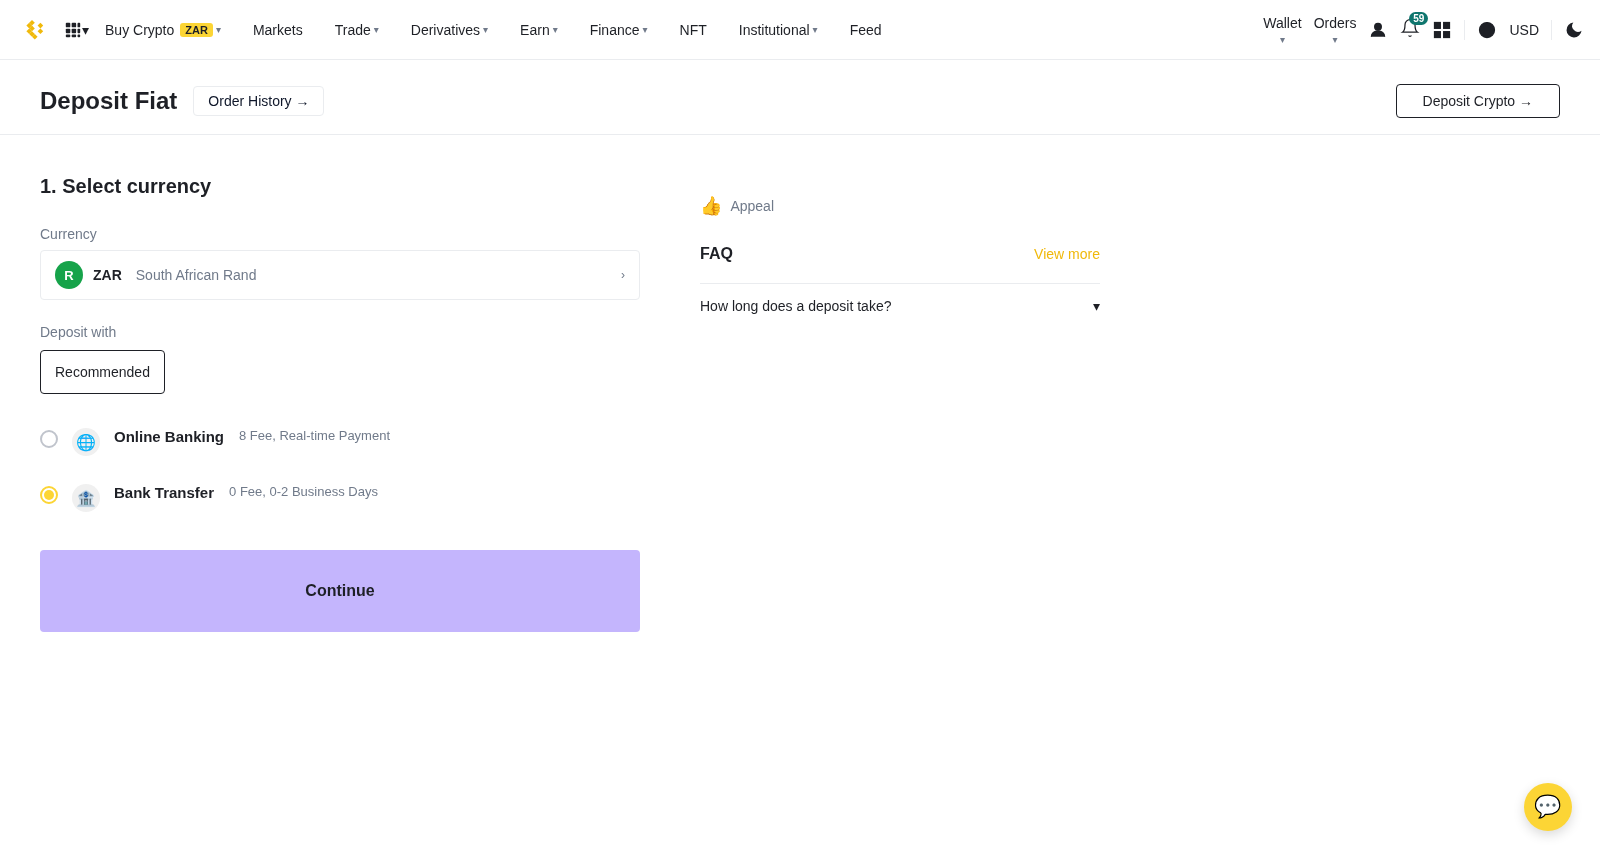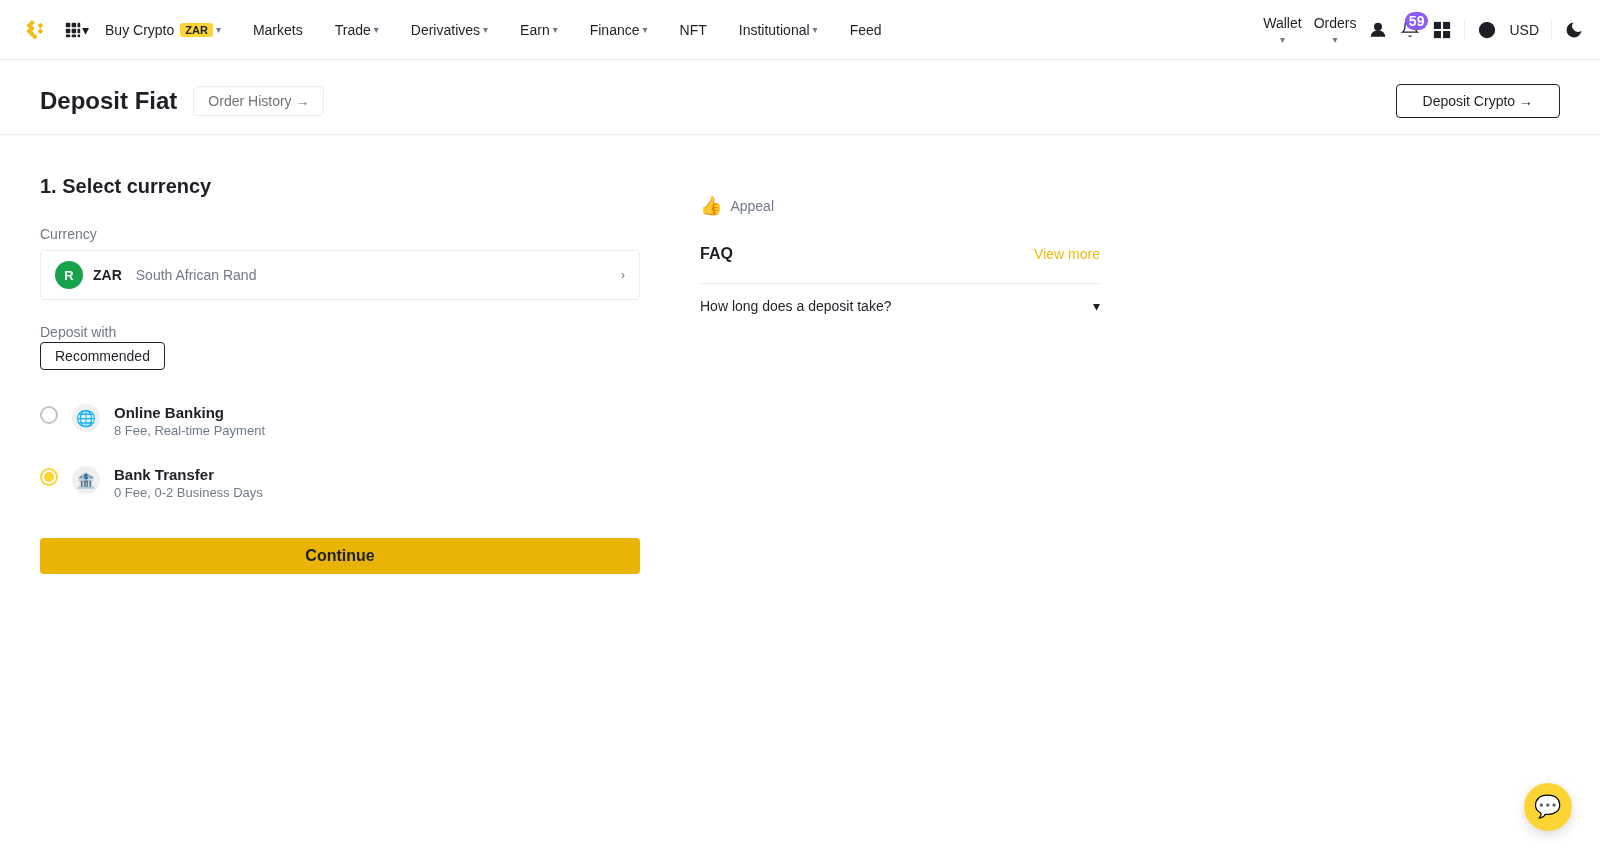--- a/index.html
+++ b/index.html
@@ -31,37 +31,37 @@
       display: flex; align-items: center; gap: 3px;
       cursor: pointer; font-size: 14px; font-weight: 500; color: #1e2026;
       white-space: nowrap;
       flex-direction: column;
     }
     .nav-right-item .caret { font-size: 10px; color: #707a8a; }
     .nav-divider { width: 1px; height: 20px; background: #eaecef; }
     .notif-btn { position: relative; cursor: pointer; }
     .notif-badge {
       position: absolute; top: -6px; right: -8px;
-      background: #8b5cf6; color: #fff; font-size: 14px; font-weight: 700;
+      background: #0f766e; color: #fff; font-size: 10px; font-weight: 700;
       border-radius: 10px; padding: 1px 4px; min-width: 18px; text-align: center;
     }
     .icon-btn { cursor: pointer; display: flex; align-items: center; }
     .icon-btn svg { width: 20px; height: 20px; fill: #1e2026; }
 
     
     .page-header {
       display: flex; align-items: center; justify-content: space-between;
       padding: 24px 40px 16px; border-bottom: 1px solid #eaecef;
     }
     .page-header-left { display: flex; align-items: center; gap: 16px; }
     .page-title { font-size: 24px; font-weight: 700; color: #1e2026; }
     .order-history-btn {
       display: flex; align-items: center; gap: 6px;
       padding: 6px 14px; border: 1px solid #eaecef; border-radius: 4px;
-      cursor: pointer; font-size: 14px; color: #737373; background: #fff;
+      cursor: pointer; font-size: 14px; color: #0f172a; background: #fff;
       font-weight: 400;
     }
     .deposit-crypto-btn {
       display: flex; align-items: center; gap: 6px;
       padding: 8px 26px; border: 1px solid #1e2026; border-radius: 4px;
       cursor: pointer; font-size: 14px; font-weight: 500; color: #1e2026; background: #fff;
     }
 
     
     .main-content { display: flex; padding: 40px; gap: 60px; }
@@ -80,23 +80,23 @@
     .currency-select-left { display: flex; align-items: center; gap: 10px; }
     .currency-icon {
       width: 28px; height: 28px; border-radius: 50%;
       background: #16a34a; color: #fff; display: flex; align-items: center; justify-content: center;
       font-size: 13px; font-weight: 700;
     }
     .currency-code { font-weight: 700; font-size: 14px; margin-right: 4px; }
     .currency-name { color: #707a8a; font-size: 14px; }
     .select-caret { color: #707a8a; font-size: 12px; }
 
-    .deposit-with-label { font-size: 14px; color: #707a8a; margin-bottom: 2px; display: block; }
+    .deposit-with-label { font-size: 14px; color: #707a8a; margin-bottom: 10px; display: block; }
     .recommended-tab {
-      display: inline-block; padding: 5px 14px;
+      display: inline-block; padding: 13px 14px;
       border: 1px solid #eaecef; border-radius: 4px;
       font-size: 14px; font-weight: 500; color: #1e2026;
       background: #fff; margin-bottom: 20px; cursor: pointer;
     }
     .recommended-tab.active {
       border-color: #1e2026; background: #fff;
     }
 
     .payment-option {
       display: flex; align-items: flex-start; gap: 14px;
@@ -109,26 +109,26 @@
     }
     .radio-outer.selected { border-color: #fcd535; }
     .radio-inner {
       width: 10px; height: 10px; border-radius: 50%; background: #fcd535;
     }
     .payment-icon {
       width: 28px; height: 28px; border-radius: 50%; background: #f0f0f0;
       display: flex; align-items: center; justify-content: center;
       font-size: 16px; flex-shrink: 0; margin-top: 0;
     }
-    .payment-info { display: flex; flex-direction: column; gap: 2px; }
+    .payment-info { display: flex; flex-direction: row; gap: 15px; }
     .payment-name { font-size: 15px; font-weight: 700; color: #1e2026; }
     .payment-detail { font-size: 13px; color: #707a8a; }
 
     .continue-btn {
-      width: 100%; padding: 9px; background: #eab308; border: none;
+      width: 100%; padding: 32px; background: #c4b5fd; border: none;
       border-radius: 4px; font-size: 16px; font-weight: 700; color: #1e2026;
       cursor: pointer; margin-top: 24px;
     }
 
     
     .appeal-row {
       display: flex; align-items: center; gap: 8px;
       color: #707a8a; font-size: 14px; margin-bottom: 28px;
     }
     .appeal-icon { font-size: 18px; }

